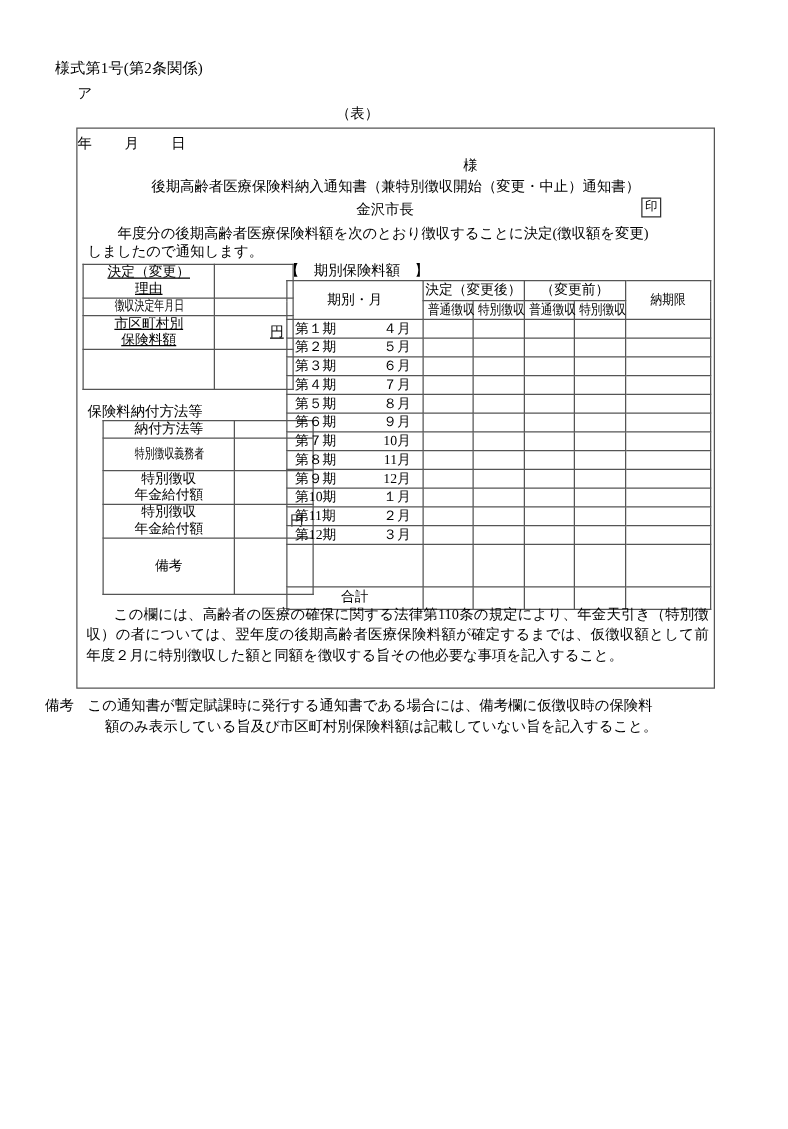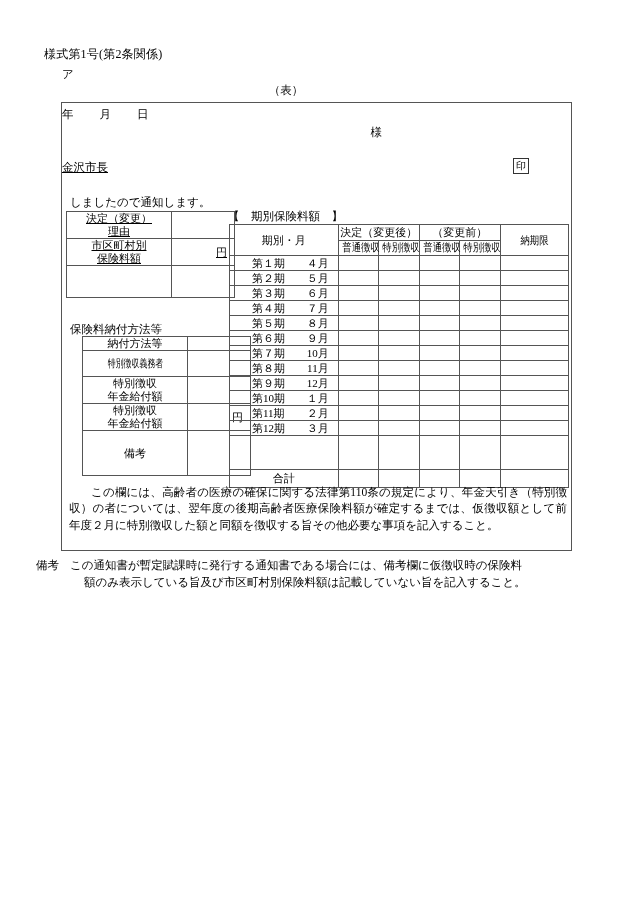--- a/index.html
+++ b/index.html
@@ -75,23 +75,22 @@
     left: 0; top: 39px;
     width: 509px;
     text-align: center;
     font-size: 11.5px;
     white-space: nowrap;
   }
   .mayor-line {
     position: absolute;
     left: 0; top: 57px;
     width: 492px;
-    text-align: left;
-    font-size: 11.5px;
-    text-decoration: underline;
+    text-align: center;
+    font-size: 11.5px;
   }
   .seal-box {
     position: absolute;
     left: 451px; top: 55px;
     width: 16px; height: 16px;
     border: 1px solid #333;
     box-sizing: border-box;
     font-size: 10px;
     line-height: 14px;
     text-align: center;
@@ -172,32 +171,32 @@
   .right-tbl {
     position: absolute;
     left: 167px; top: 121px;
     width: 340px;
   }
   .rc-period { width: 74px; }
   .rc-amt { width: 55px; }
   .rc-due { width: 46px; }
   .right-tbl td { height: 14px; }
   .right-tbl tr.hrow1 td { height: 15px; }
-  .right-tbl tr.hrow2 td { height: 14px; font-family: Liberation Mono, monospace; }
+  .right-tbl tr.hrow2 td { height: 14px; }
   .right-tbl tr.spacer td { height: 33px; }
   .right-tbl tr.total td { height: 17px; }
 
   .per-cell {
     display: flex;
     justify-content: space-between;
     padding: 0 9px 0 6px;
     font-size: 11px;
     line-height: 14px;
   }
-  .per-cell .pn { text-align: right; padding-left: 16px; }
+  .per-cell .pn { text-align: right; }
   .per-cell .pm { text-align: right; }
 
   
   .note {
     position: absolute;
     left: 7px; top: 381px;
     width: 498px;
     font-size: 11.5px;
     line-height: 16.4px;
     text-align: justify;
@@ -232,35 +231,42 @@
   <div class="omote">（表）</div>
 
   <div class="outer-box">
 
     <div class="date-line">
       <span class="dl-y">年</span><span class="dl-m">月</span><span class="dl-d">日</span>
     </div>
 
     <div class="sama-line">様</div>
 
+    <div class="title-line">後期高齢者医療保険料納入通知書（兼特別徴収開始（変更・中止）通知書）</div>
 
     <div class="mayor-line">金沢市長</div>
     <div class="seal-box">印</div>
 
     <div class="intro">
-      <br>
+      <span class="indent">年度分の後期高齢者医療保険料額を次のとおり徴収することに決定(徴収額を変更)</span><br>
       <span>しましたので通知します。</span>
     </div>
 
     <table class="grid left-tbl-a">
       <tbody>
           <tr>
         <td class="lcell-key">
           <div>決定（変更）</div>
           <div>理由</div>
+        </td>
+        <td class="lcell-val"></td>
+      </tr>
+      <tr>
+        <td class="lcell-key">
+          <span class="cond">徴収決定年月日</span>
         </td>
         <td class="lcell-val"></td>
       </tr>
       <tr>
         <td class="lcell-key">
           <div>市区町村別</div>
           <div>保険料額</div>
         </td>
         <td class="lcell-val">
           <span class="yen">円</span>

